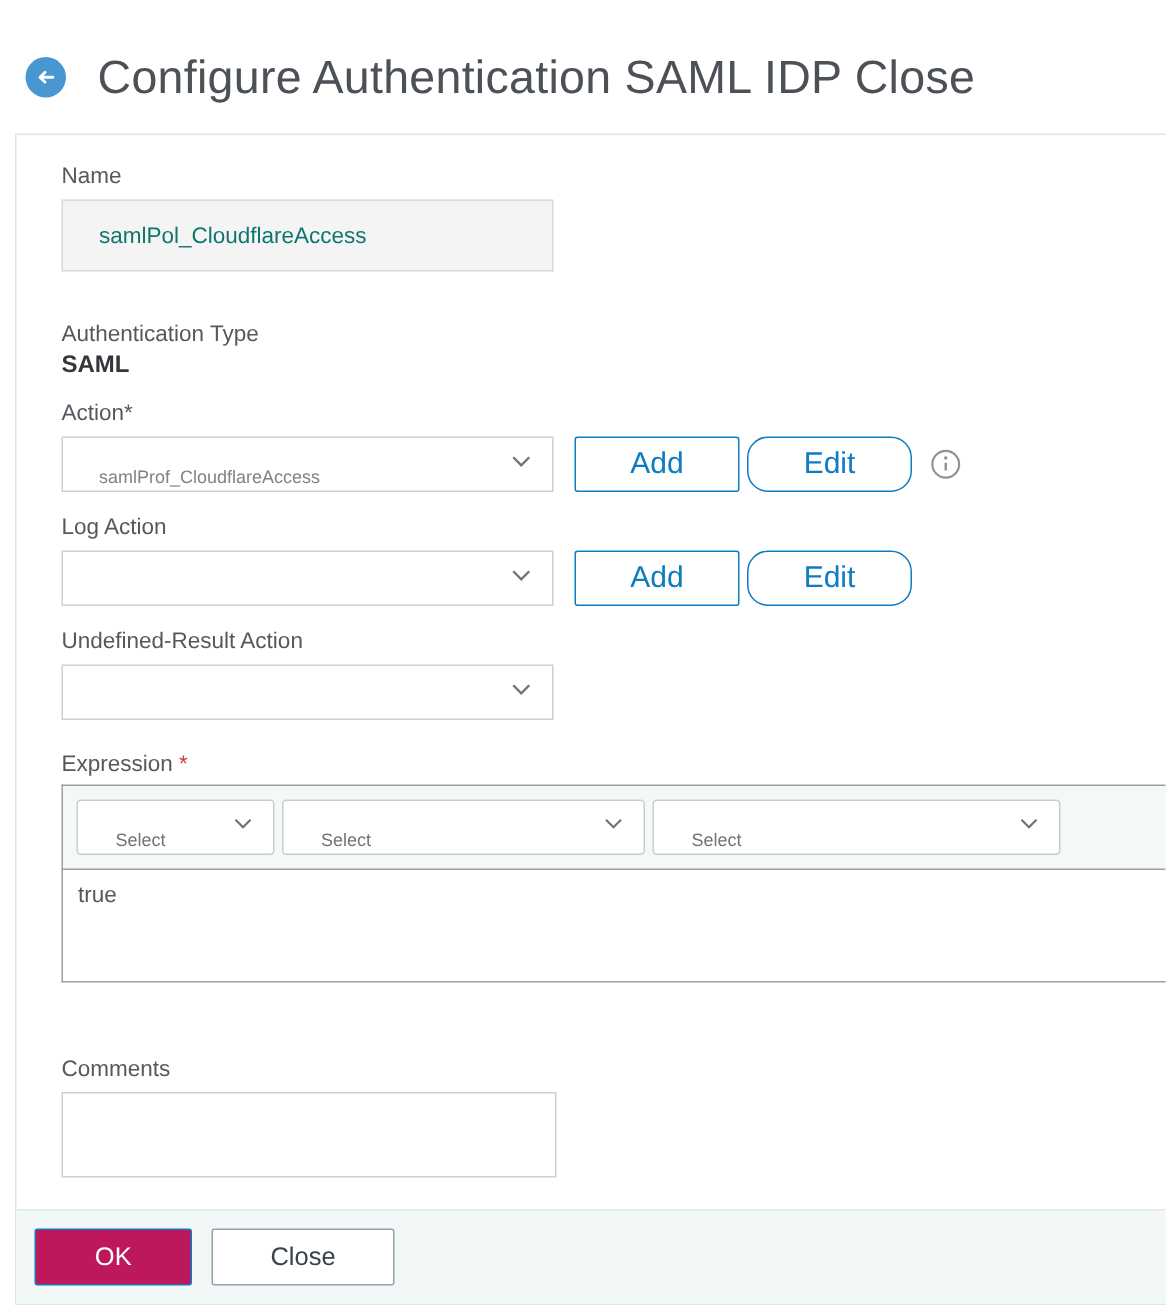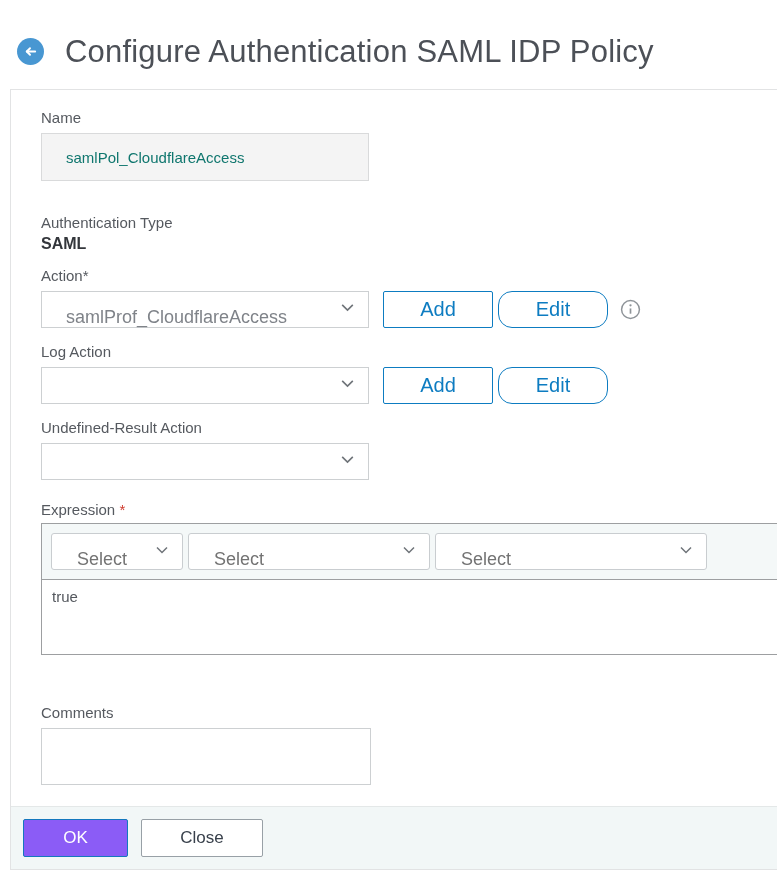--- a/index.html
+++ b/index.html
@@ -73,21 +73,21 @@
   .combo {
     width: 328px; height: 37px;
     border: 1px solid #cdd0d2;
     background: #ffffff;
     display: flex; align-items: center;
     padding: 0 12px 0 24px;
     cursor: pointer;
     position: relative;
   }
   .combo-text {
-    font-size: 18px;
+    font-size: 12px;
     color: #7f8389;
     flex: 1 1 auto;
     white-space: nowrap;
     overflow: hidden;
     margin-top: 16px;
   }
   .chev { flex: 0 0 auto; }
 
   .field-row { display: flex; align-items: center; }
   .btn-outline {
@@ -161,21 +161,21 @@
   
   .footer-bar {
     background: #f2f7f7;
     border-top: 1px solid #e4e8e8;
     padding: 12px 0 12px 12px;
     display: flex;
     align-items: center;
   }
   .btn-primary {
     width: 105px; height: 38px;
-    background: #8b5cf6;
+    background: #be185d;
     border: 1px solid #1478be;
     color: #ffffff;
     font-size: 17px;
     font-family: "Liberation Sans", sans-serif;
     border-radius: 2px;
     cursor: pointer;
   }
   .btn-secondary {
     margin-left: 13px;
     width: 122px; height: 38px;
@@ -193,21 +193,21 @@
 
 <div class="header">
   <div class="back-btn">
     <span style="display:flex">
       <svg width="15" height="15" viewBox="0 0 16 16">
         <path d="M13 8 H4" stroke="#ffffff" stroke-width="2" fill="none" stroke-linecap="round"></path>
         <path d="M7.5 4.5 L4 8 L7.5 11.5" stroke="#ffffff" stroke-width="2" fill="none" stroke-linecap="round" stroke-linejoin="round"></path>
       </svg>
     </span>
   </div>
-  <h1 class="page-title">Configure Authentication SAML IDP Policy</h1>
+  <h1 class="page-title">Configure Authentication SAML IDP Close</h1>
 </div>
 
 <div class="panel">
   <div class="panel-body">
 
     
     <div class="field-label">Name</div>
     <input class="text-input mb17" type="text" readonly="" value="samlPol_CloudflareAccess" style="">
     <div class="mb17"></div>
 

